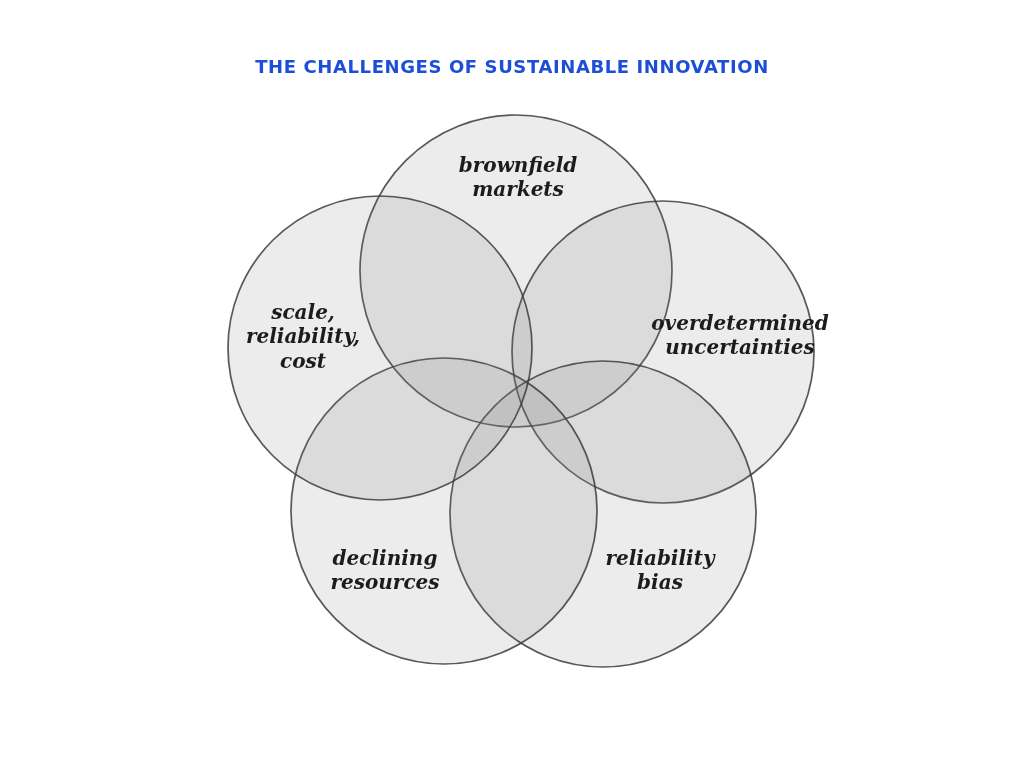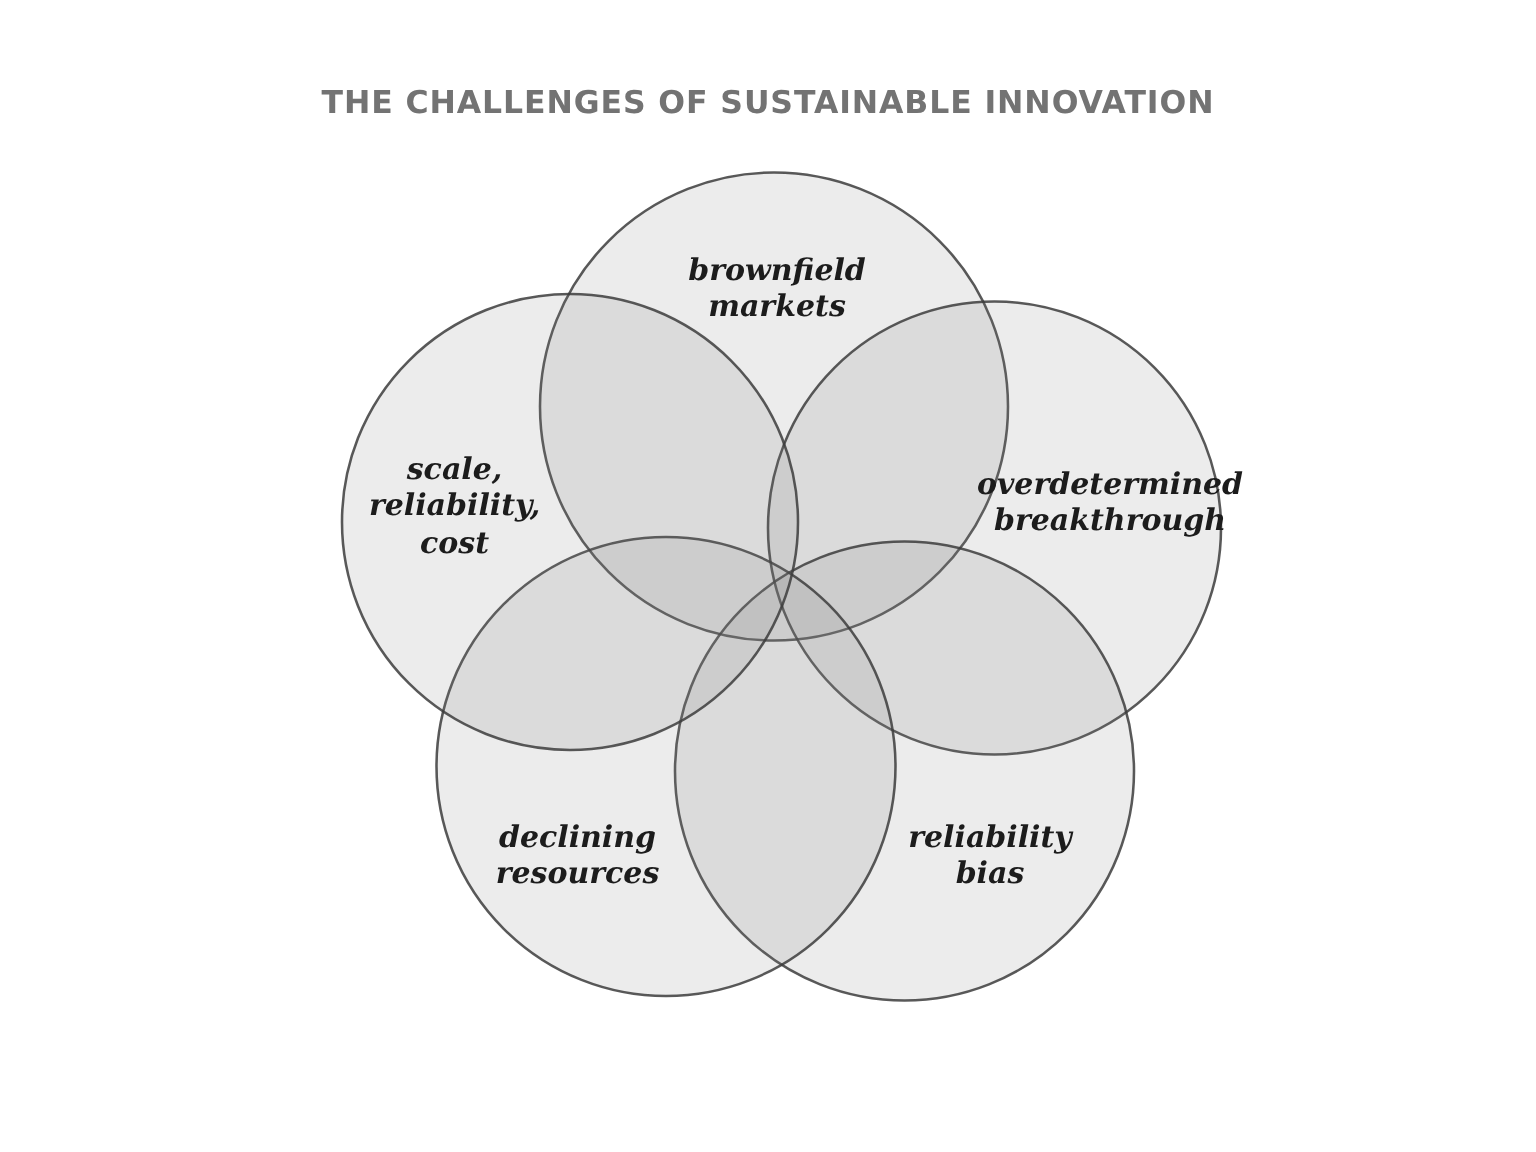--- a/index.html
+++ b/index.html
@@ -17,44 +17,44 @@
   .stage {
     position: absolute;
     inset: 0;
   }
   .title {
     position: absolute;
     left: 0;
     right: 0;
     top: 56px;
     text-align: center;
-    font-size: 21px;
+    font-size: 18px;
     font-weight: bold;
     letter-spacing: 0.6px;
-    color: #737373;
+    color: #1d4ed8;
     font-family: "DejaVu Sans", "Liberation Sans", sans-serif;
   }
   .venn-svg {
     position: absolute;
     left: 0;
     top: 0;
   }
   .vlabel {
     position: absolute;
     transform: translate(-50%, -50%);
     text-align: center;
     font-size: 20px;
     font-style: italic;
     font-weight: bold;
     color: #1c1c1c;
     white-space: pre-line;
     line-height: 1.22;
     font-family: "DejaVu Serif", "Liberation Serif", serif;
   }
-  .lbl-top          { left: 518px; top: 192px; }
+  .lbl-top          { left: 518px; top: 177px; }
   .lbl-right        { left: 740px; top: 335px; }
   .lbl-left         { left: 303px; top: 337px; }
   .lbl-bottom-left  { left: 385px; top: 570px; }
   .lbl-bottom-right { left: 660px; top: 570px; }
 </style>
 </head>
 <body>
 
 <div class="stage">
 
@@ -67,21 +67,21 @@
       <circle cx="603" cy="514" r="153"></circle>
       <circle cx="444" cy="511" r="153"></circle>
       <circle cx="380" cy="348" r="152"></circle>
     </g>
   </svg>
 
   <div class="vlabel lbl-top">brownfield
 markets</div>
 
   <div class="vlabel lbl-right">overdetermined
-breakthrough</div>
+uncertainties</div>
 
   <div class="vlabel lbl-bottom-right">reliability
 bias</div>
 
   <div class="vlabel lbl-bottom-left">declining
 resources</div>
 
   <div class="vlabel lbl-left">scale,
 reliability,
 cost</div>

